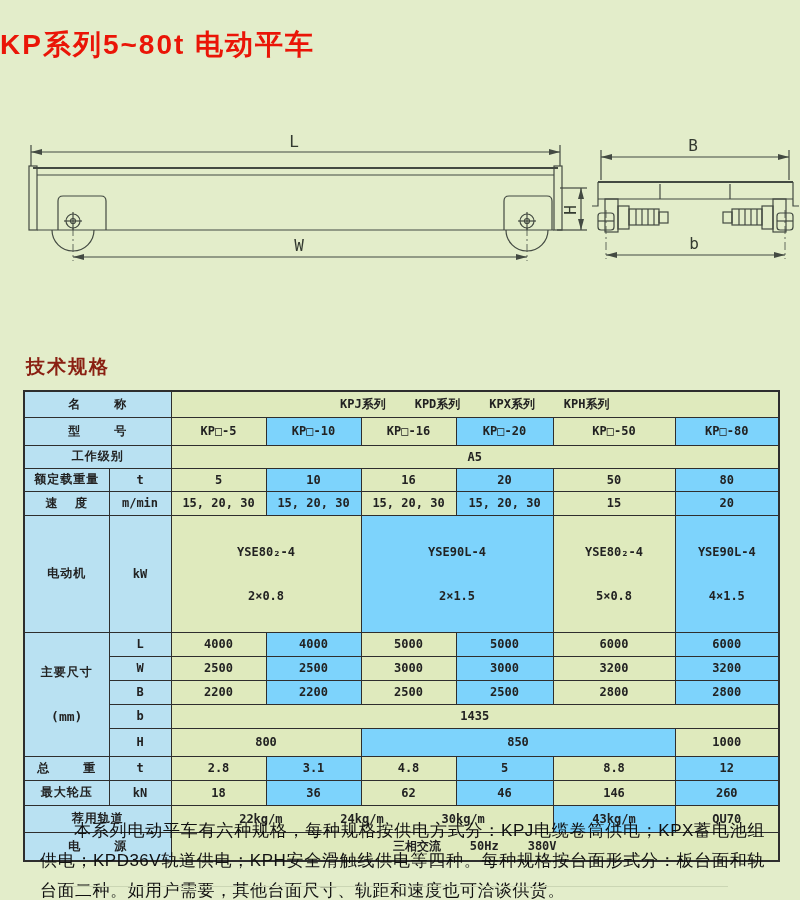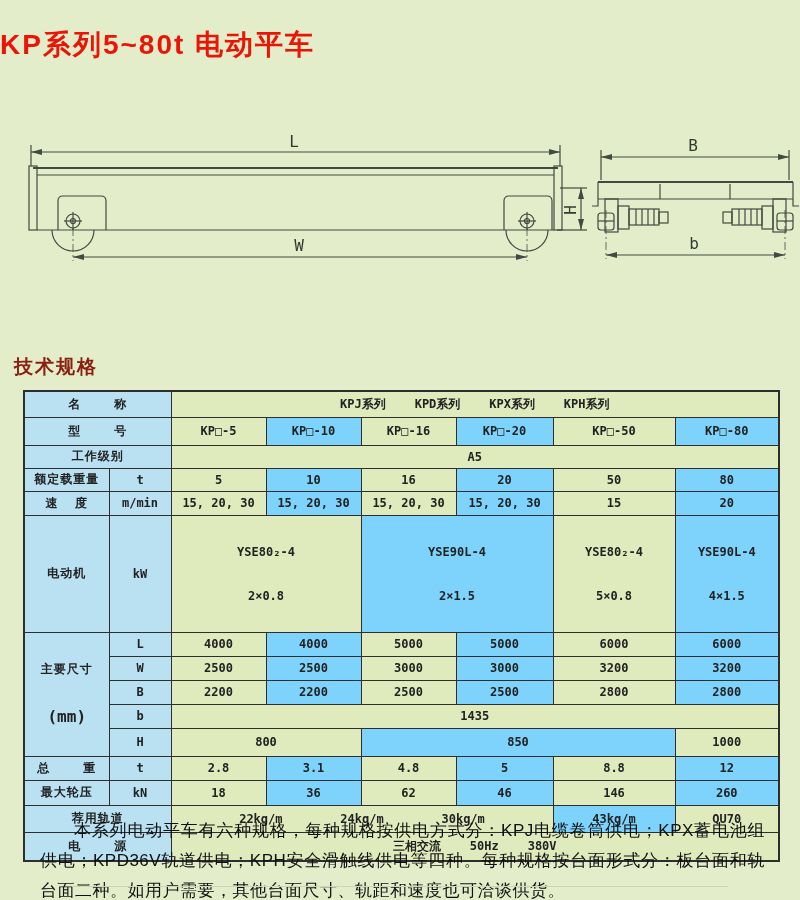--- a/index.html
+++ b/index.html
@@ -2,34 +2,34 @@
 <html><head>
 <meta charset="utf-8">
 <style>
   html,body{margin:0;padding:0;}
   .page{position:relative;width:800px;height:900px;background:#e3edca;overflow:hidden;
         font-family:"Liberation Sans",sans-serif;}
   .title{position:absolute;top:26px;left:0;width:100%;
          font-size:28px;font-weight:bold;color:#ea1507;letter-spacing:2px;}
   .drawing{position:absolute;left:0;top:130px;}
   .drawing text{font-family:"DejaVu Sans Mono",monospace;font-size:16px;fill:#333a30;}
-  .section-title{position:absolute;left:14px;top:354px;font-size:19px;font-weight:bold;
+  .section-title{position:absolute;left:26px;top:354px;font-size:19px;font-weight:bold;
                  color:#8a2012;letter-spacing:2px;}
   table.spec{position:absolute;left:23px;top:390px;width:755px;border-collapse:collapse;
              table-layout:fixed;border:2px solid #2e2e2e;}
   table.spec td{border:1px solid #2e2e2e;text-align:center;vertical-align:middle;padding:0;
                 font-family:"DejaVu Sans Mono",monospace;font-size:12px;font-weight:bold;
                 color:#222;white-space:pre;overflow:hidden;}
   td.lbl{background:#b9e1f2;font-family:"Liberation Sans",sans-serif;font-size:13px;
          letter-spacing:1px;margin-top:16px;}
   td.u{background:#b9e1f2;}
   td.g{background:#dfeabd;}
   td.b{background:#7dd3fc;}
   td .ln{line-height:1.35;}
-  td .small{font-size:16px;letter-spacing:0;}
+  td .small{font-size:13px;letter-spacing:0;}
   .footnote{position:absolute;left:40px;top:816px;width:725px;font-size:17px;color:#101010;
             line-height:1.75;text-indent:2em;letter-spacing:0.5px;text-align:justify;}
   .bottom-rule{position:absolute;left:72px;top:886px;width:656px;height:0;
                border-top:1px solid #cbd6b4;}
 </style>
 </head>
 <body>
 
 <div class="page">
 

